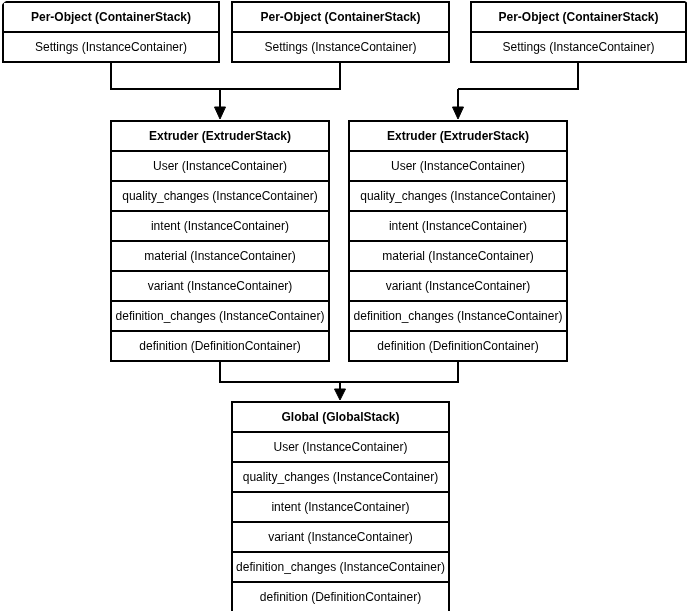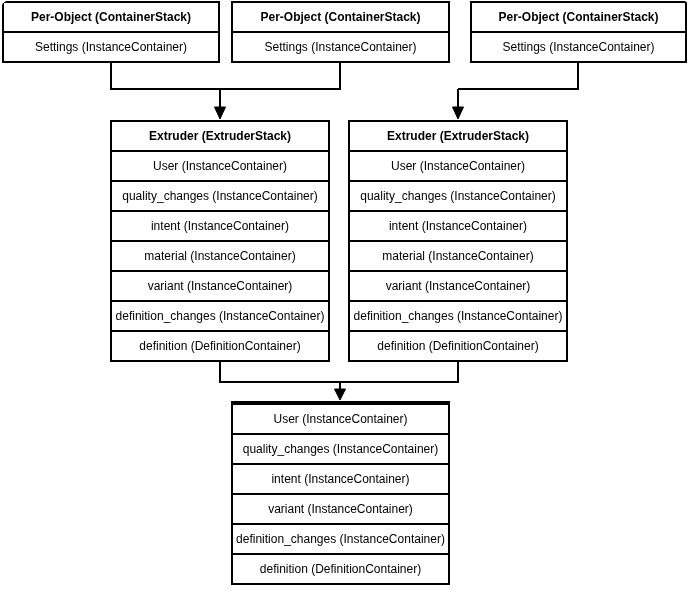--- a/index.html
+++ b/index.html
@@ -120,20 +120,21 @@
     <div class="row">User (InstanceContainer)</div>
     <div class="row">quality_changes (InstanceContainer)</div>
     <div class="row">intent (InstanceContainer)</div>
     <div class="row">material (InstanceContainer)</div>
     <div class="row">variant (InstanceContainer)</div>
     <div class="row">definition_changes (InstanceContainer)</div>
     <div class="row">definition (DefinitionContainer)</div>
   </div>
 
   <div class="stack" id="box-global">
+    <div class="header">Global (GlobalStack)</div>
     <div class="row">User (InstanceContainer)</div>
     <div class="row">quality_changes (InstanceContainer)</div>
     <div class="row">intent (InstanceContainer)</div>
     <div class="row">variant (InstanceContainer)</div>
     <div class="row">definition_changes (InstanceContainer)</div>
     <div class="row">definition (DefinitionContainer)</div>
   </div>
 
 </div>
 

